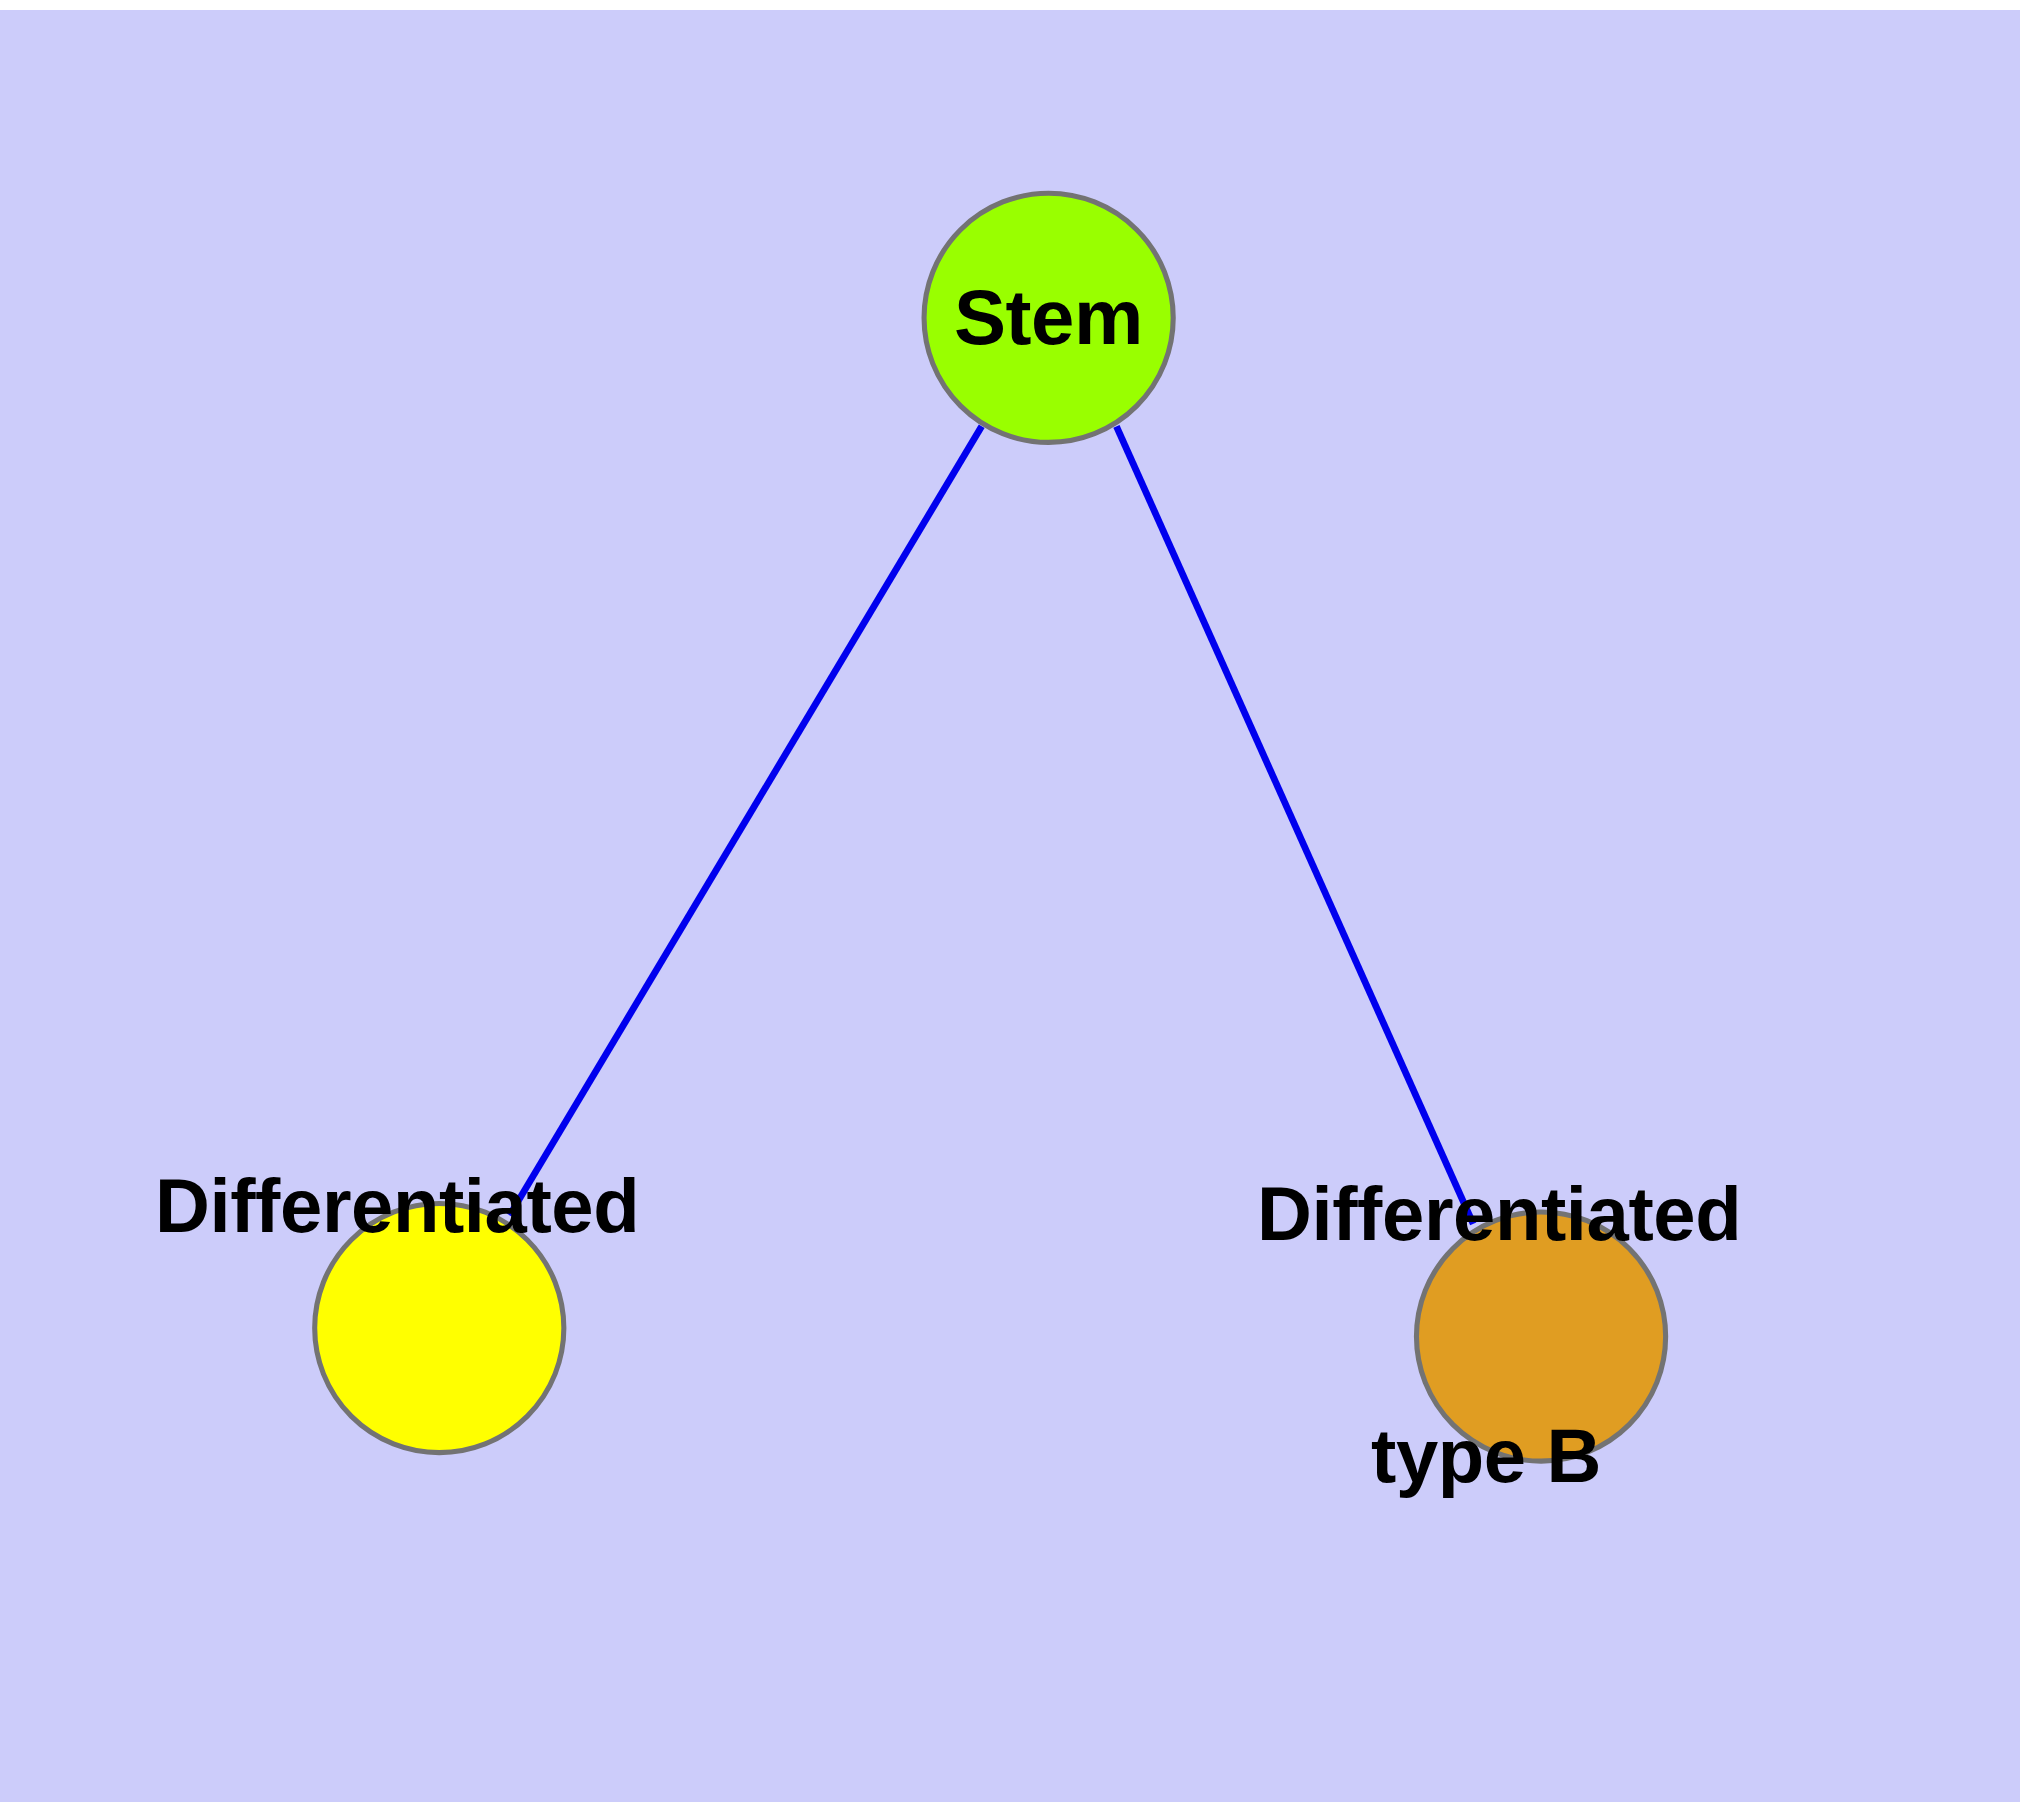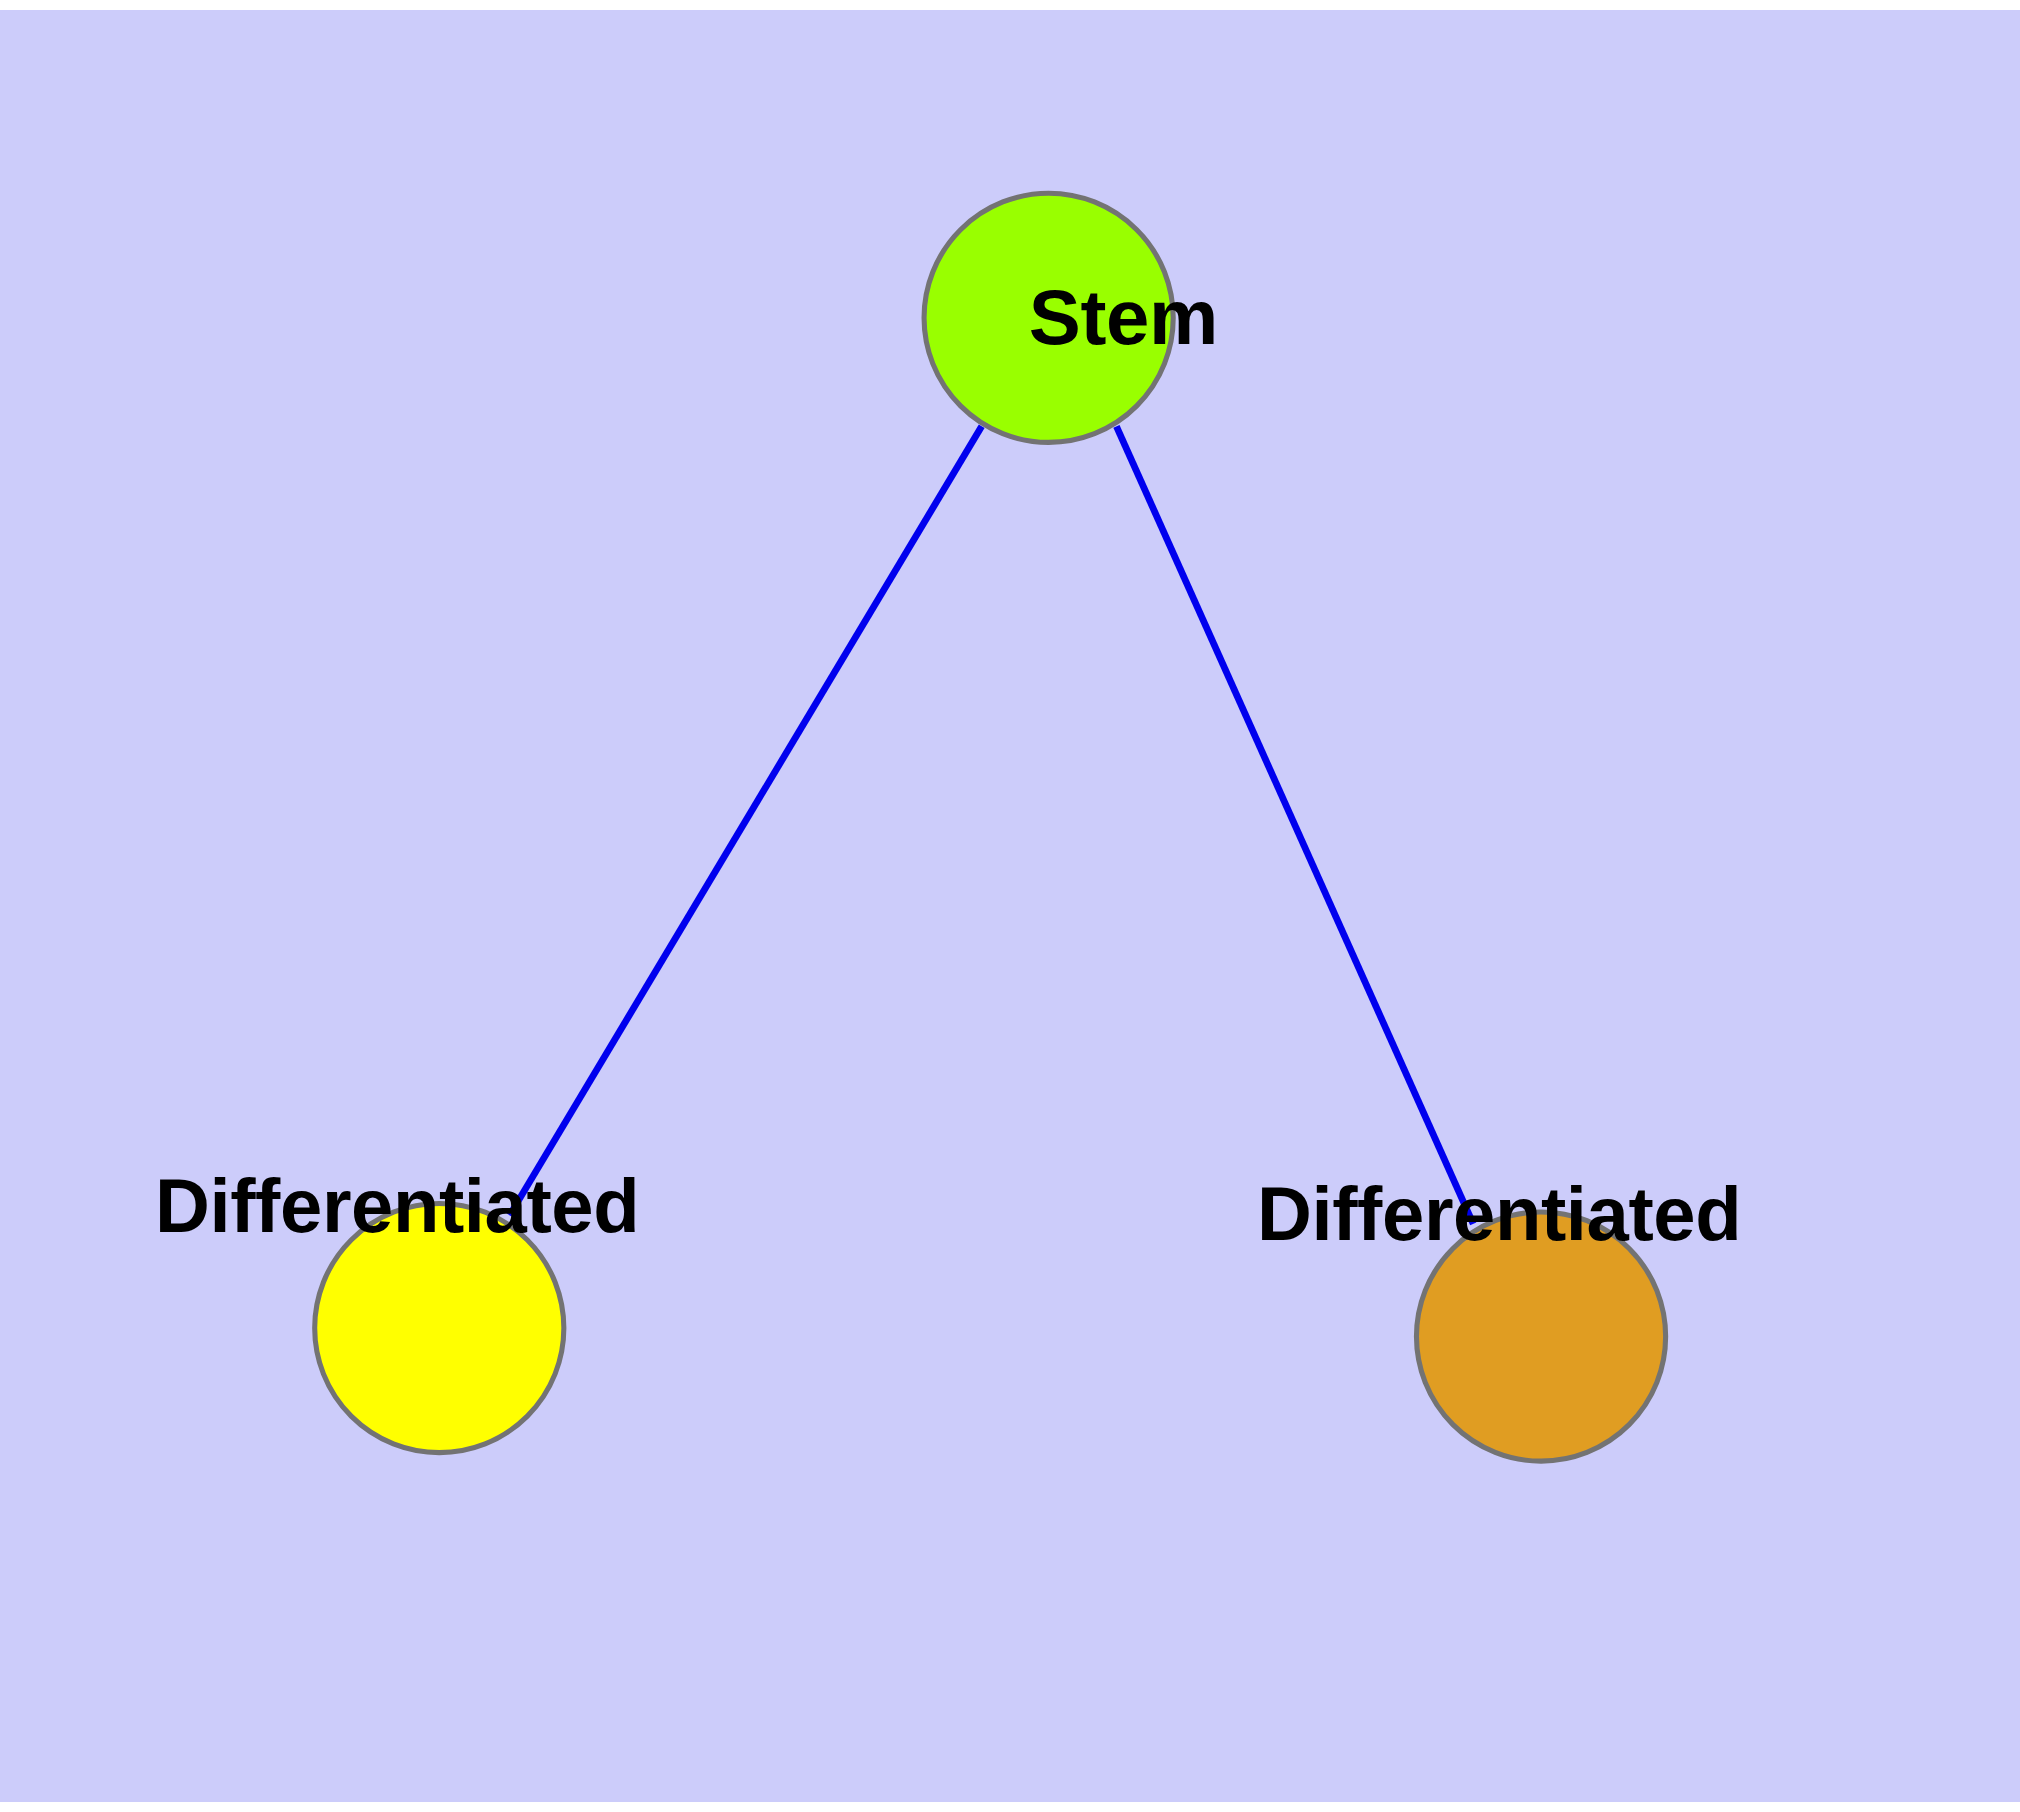--- a/index.html
+++ b/index.html
@@ -28,21 +28,21 @@
     position: absolute;
     left: 0;
     top: 0;
     width: 2021px;
     height: 1812px;
   }
   .node-label {
     position: absolute;
     color: #000000;
     font-weight: bold;
-    text-align: right;
+    text-align: center;
     line-height: 1.06;
     white-space: pre;
     letter-spacing: -0.4px;
     pointer-events: none;
   }
   #label-stem {
     left: 879px;
     top: 259px;
     width: 339px;
     font-size: 78px;
@@ -80,16 +80,17 @@
   </svg>
 
   <div class="node-label" id="label-stem" style="color: rgb(0, 0, 0); top: 276px; left: 879px;">Stem</div>
 
   <div class="node-label" id="label-type-a" style="color: rgb(0, 0, 0); top: 1005px; left: 155px;">
     <div>Differentiated</div>
   </div>
 
   <div class="node-label" id="label-type-b" style="color: rgb(0, 0, 0); top: 1013px; left: 1257px;">
     <div>Differentiated</div>
+    <div>type B</div>
   </div>
 
 </div>
 
 
 </body></html>

